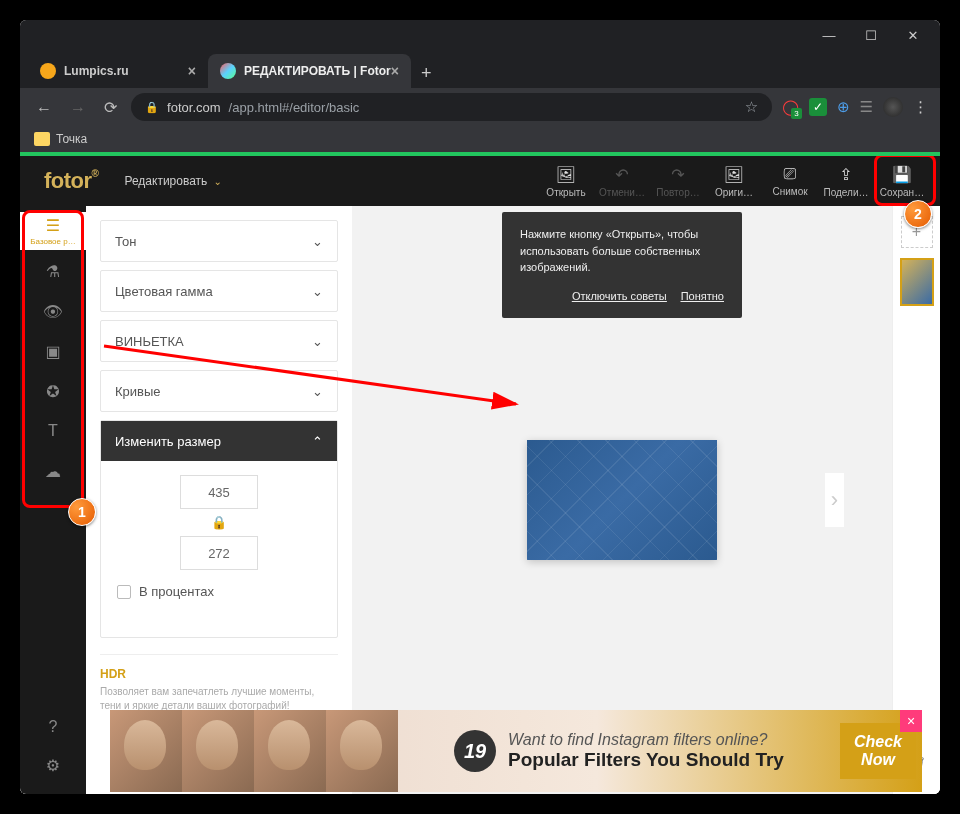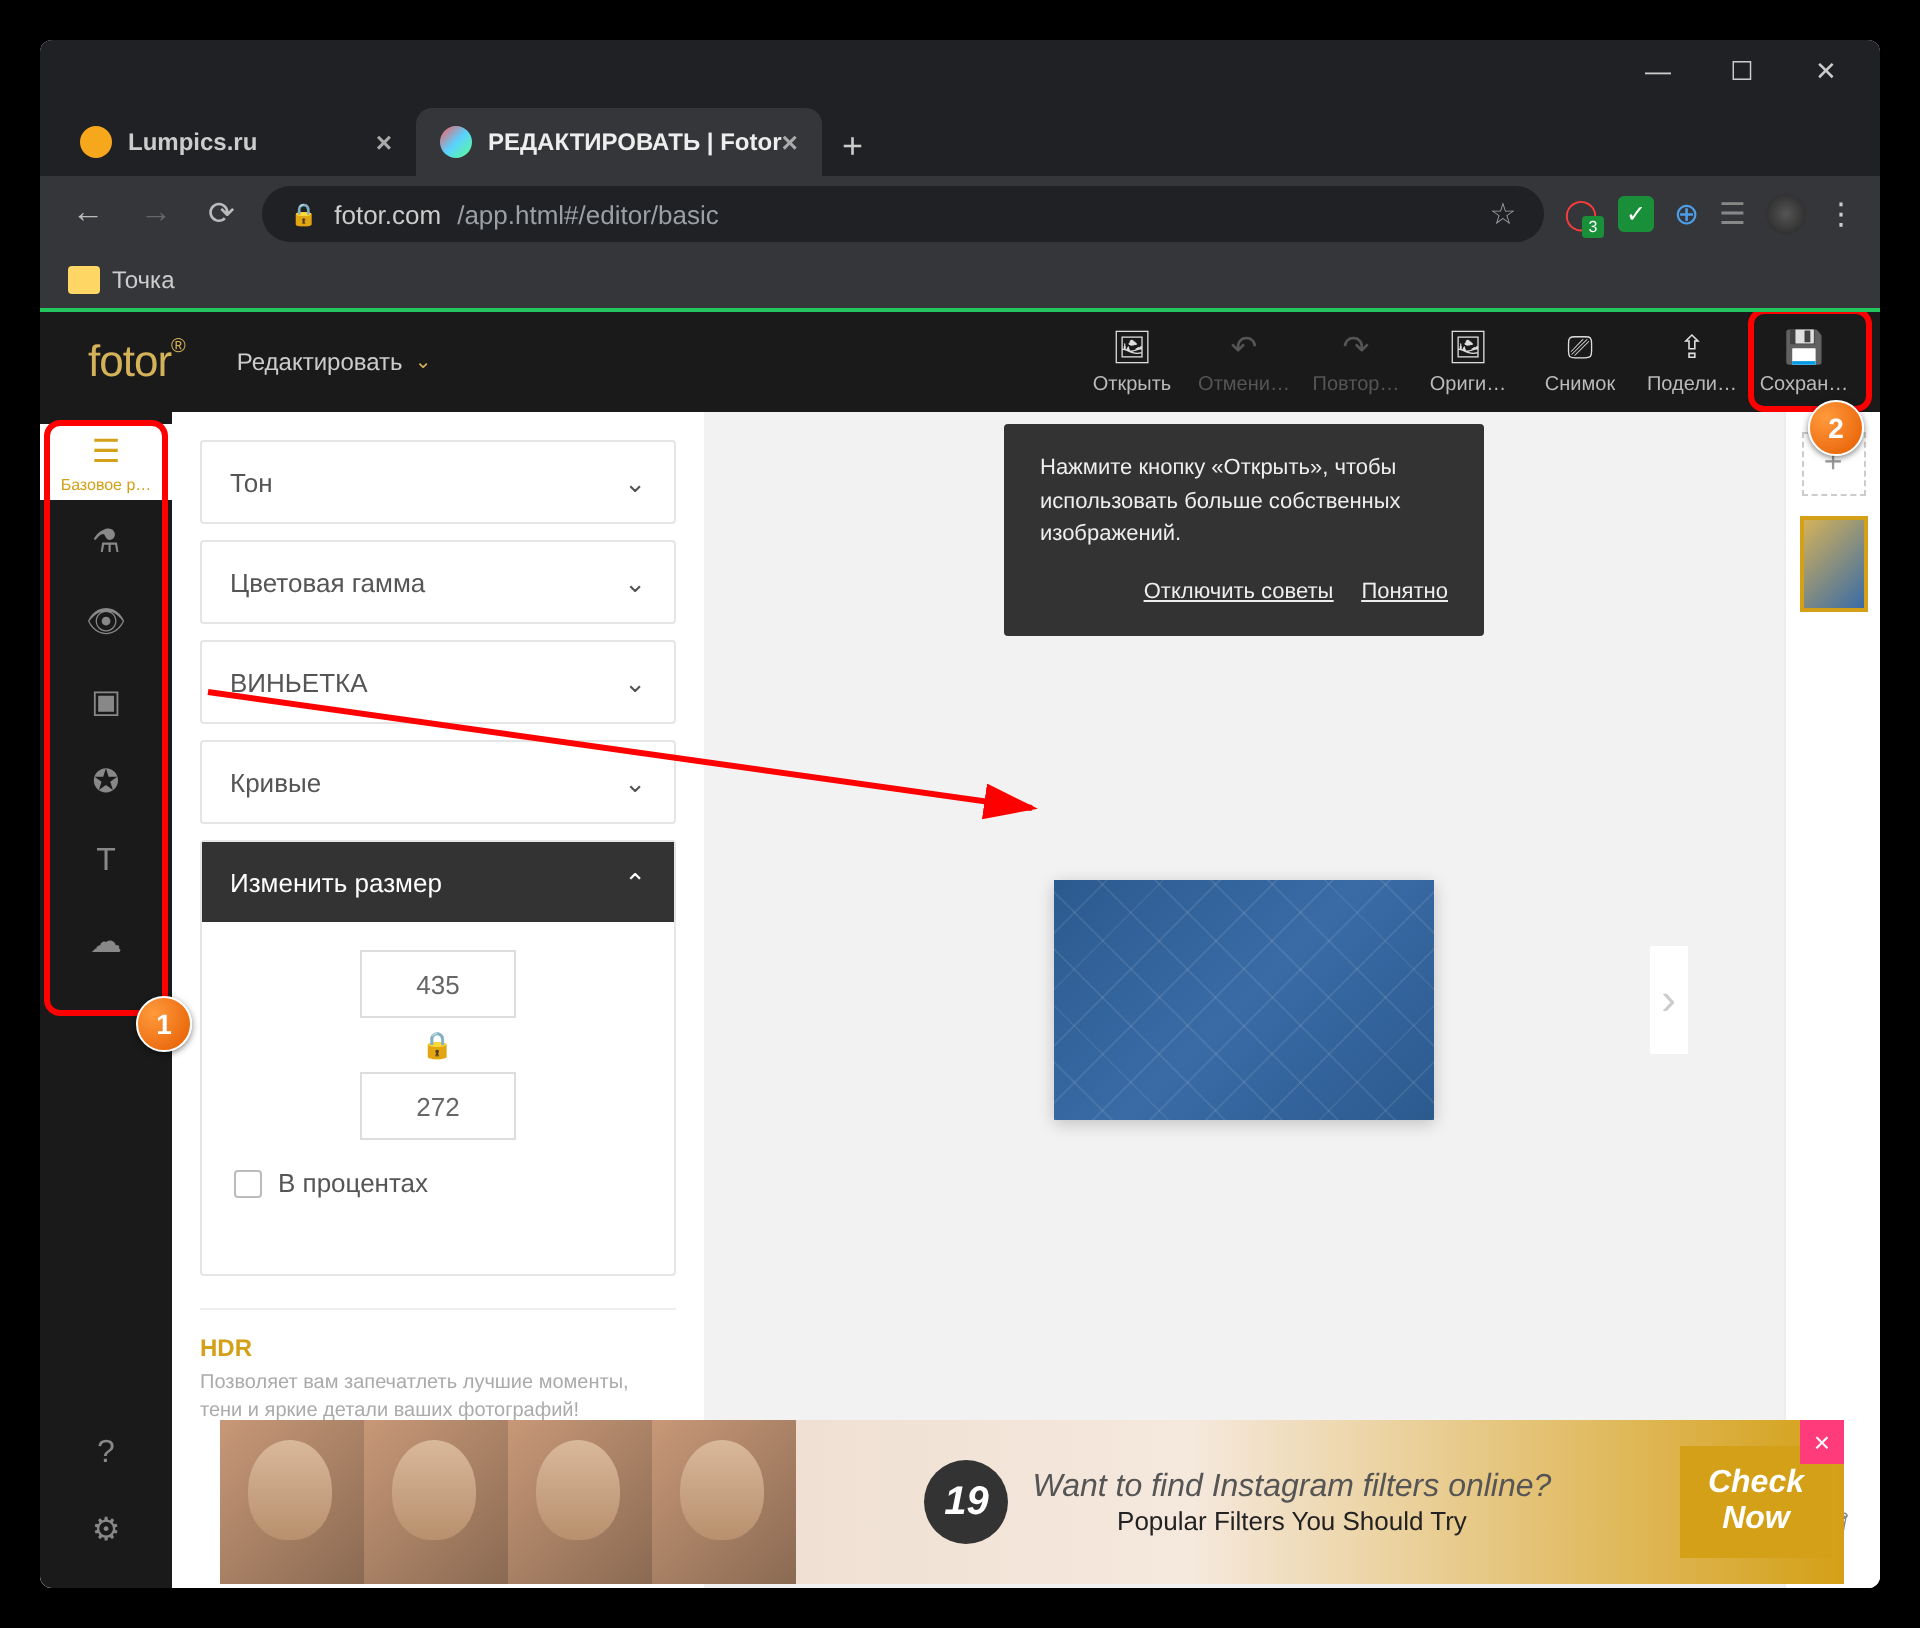--- a/index.html
+++ b/index.html
@@ -15,27 +15,27 @@
 .tab .favicon { width: 16px; height: 16px; border-radius: 50%; margin-right: 8px; display: inline-block; }
 .tab .close { margin-left: auto; color: #aaa; font-size: 14px; }
 .newtab { color: #ccc; font-size: 18px; padding: 4px 10px; }
 .addrbar { height: 38px; background: #35363a; display: flex; align-items: center; padding: 0 12px; gap: 10px; }
 .navbtn { color: #bbb; font-size: 16px; padding: 0 4px; }
 .navbtn.disabled { color: #666; }
 .url { flex: 1; height: 28px; background: #202124; border-radius: 14px; display: flex; align-items: center; padding: 0 14px; font-size: 13px; color: #ccc; gap: 8px; }
 .url .lock { color: #9aa0a6; font-size: 11px; }
 .url .urlrest { color: #9aa0a6; }
 .exticons { display: flex; align-items: center; gap: 10px; color: #ccc; font-size: 15px; }
-.bookmarkbar { height: 30px; background: #35363a; display: flex; align-items: center; padding: 0 14px; font-size: 12px; color: #ccc; border-bottom: 2px solid #22c55e; gap: 6px; }
+.bookmarkbar { height: 30px; background: #35363a; display: flex; align-items: center; padding: 0 14px; font-size: 12px; color: #ccc; border-bottom: 4px solid #22c55e; gap: 6px; }
 .bookmarkbar .bmicon { width: 16px; height: 14px; background: #fdd663; border-radius: 2px; display: inline-block; }
 
 
 .viewport { flex: 1; background: #fff; position: relative; overflow: hidden; display: flex; flex-direction: column; }
 .appheader { height: 50px; background: #1a1a1a; display: flex; align-items: center; padding: 0 10px; color: #aaa; position: relative; }
-.logo { font-family: Georgia, serif; font-size: 22px; font-weight: normal; color: #d4b25a; padding: 0 14px; letter-spacing: -0.5px; }
+.logo { font-family: Georgia, serif; font-size: 22px; font-weight: bold; color: #d4b25a; padding: 0 14px; letter-spacing: -0.5px; }
 .logo sup { font-size: 10px; vertical-align: top; }
 .modeselect { font-size: 12px; color: #ccc; display: flex; align-items: center; gap: 6px; padding: 0 12px; }
 .modeselect .chev { font-size: 10px; color: #d4b25a; }
 .topactions { margin-left: auto; display: flex; align-items: stretch; height: 100%; }
 .topact { display: flex; flex-direction: column; align-items: center; justify-content: center; width: 56px; color: #bbb; font-size: 10px; gap: 3px; position: relative; }
 .topact .ico { font-size: 16px; color: #ddd; }
 .topact.disabled { color: #555; }
 .topact.disabled .ico { color: #555; }
 
 .apprail { width: 66px; background: #1a1a1a; display: flex; flex-direction: column; align-items: center; padding-top: 6px; gap: 2px; position: relative; }
@@ -86,21 +86,21 @@
 .annarrow { position: absolute; pointer-events: none; z-index: 55; }
 
 
 .adbanner { position: absolute; bottom: 2px; left: 90px; right: 18px; height: 82px; background: linear-gradient(90deg, #e8d4c8 0%, #f5e8dc 60%, #d4a017 100%); display: flex; align-items: center; overflow: hidden; z-index: 40; }
 .adface { width: 72px; height: 82px; background: linear-gradient(135deg, #c89878, #8a6a52); flex: 0 0 auto; position: relative; }
 .adface::after { content:""; position:absolute; top:10px; left:14px; width:42px; height:50px; border-radius: 50% 50% 45% 45%; background: linear-gradient(#d9b89a, #b8906e); }
 .adtext { flex: 1; display: flex; align-items: center; justify-content: center; font-family: Georgia, serif; color: #333; }
 .adnum { background: #333; color: #fff; width: 42px; height: 42px; border-radius: 50%; display: flex; align-items: center; justify-content: center; font-size: 20px; font-weight: bold; margin-right: 12px; font-style: italic; }
 .adlines { line-height: 1.2; }
 .adlines .l1 { font-style: italic; font-size: 16px; color: #555; }
-.adlines .l2 { font-weight: normal; font-size: 13px; color: #222; text-align: center; }
+.adlines .l2 { font-weight: bold; font-size: 19px; color: #222; text-align: center; }
 .adcta { background: #d4a017; color: #fff; font-weight: bold; font-style: italic; font-size: 16px; padding: 10px 14px; margin-right: 6px; text-align: center; line-height: 1.1; }
 .adclose { position: absolute; top: 0; right: 0; width: 22px; height: 22px; background: #ff3b7b; color: #fff; display: flex; align-items: center; justify-content: center; font-size: 14px; }
 
 .avatarimg { width:20px; height:20px; border-radius:50%; background: radial-gradient(circle,#555,#222); display:inline-block; }
 .ext-badge { position:relative; }
 .ext-badge::after { content:"3"; position:absolute; bottom:-3px; right:-3px; background:#1a8f3a; color:#fff; font-size:8px; width:11px; height:11px; border-radius:2px; display:flex; align-items:center; justify-content:center; }
 </style>
 </head>
 <body>
 

